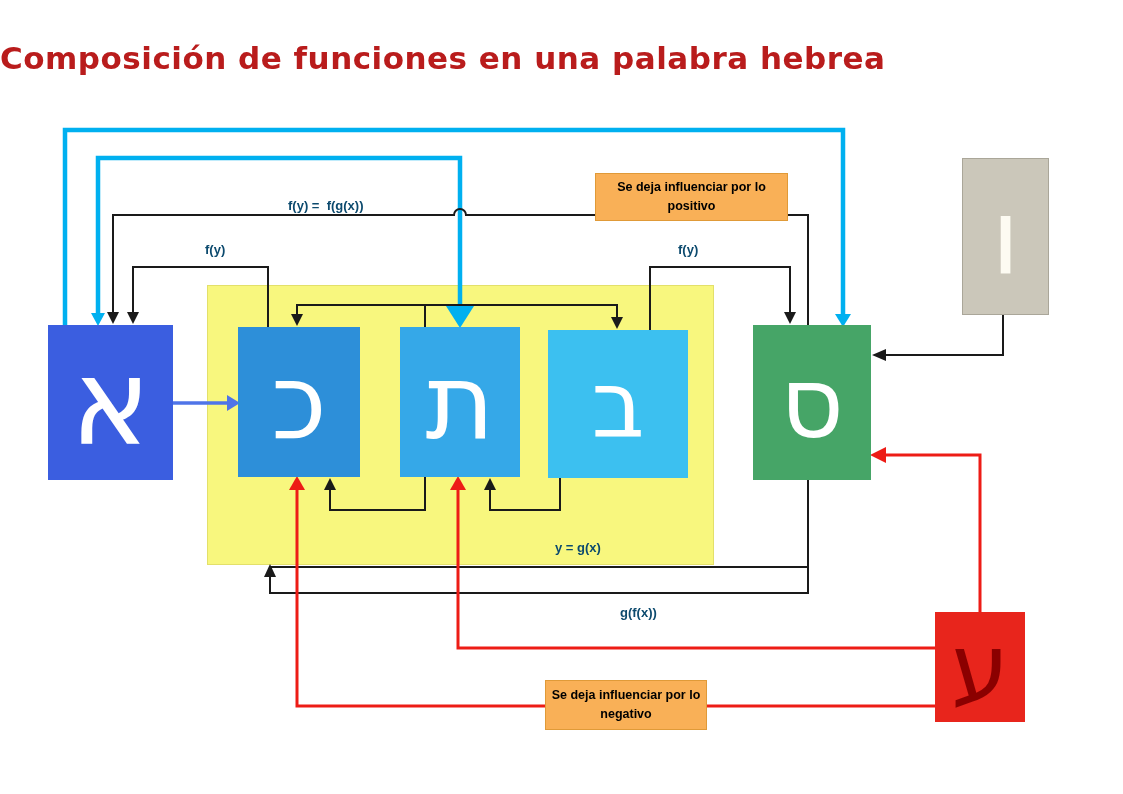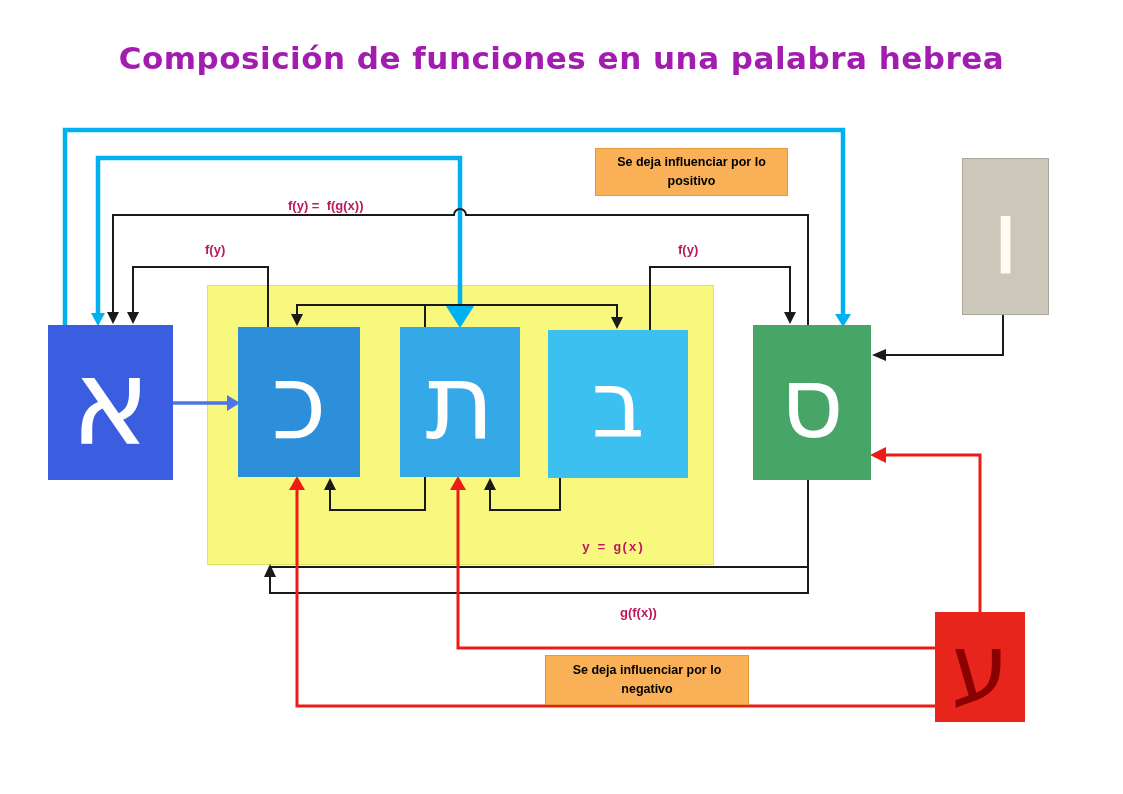--- a/index.html
+++ b/index.html
@@ -1,22 +1,22 @@
 <!DOCTYPE html>
 <html><head>
 <meta charset="utf-8">
 <style>
   html,body{margin:0;padding:0;background:#ffffff;}
   #stage{
     position:relative;width:1123px;height:794px;background:#ffffff;overflow:hidden;
     font-family:"Liberation Sans",sans-serif;
   }
   #title{
-    position:absolute;left:0;top:40px;width:100%;text-align:center;
-    font-size:31px;font-weight:800;letter-spacing:.5px;color:#a21caf;
+    position:absolute;left:0;top:40px;width:100%;text-align:left;
+    font-size:31px;font-weight:800;letter-spacing:.5px;color:#b91c1c;
     font-family:"DejaVu Sans",sans-serif;
   }
   .letterbox{
     position:absolute;display:flex;align-items:center;justify-content:center;
     color:#ffffff;font-family:"DejaVu Sans",sans-serif;z-index:3;
   }
   #box-aleph {left:48px; top:325px;width:125px;height:155px;background:#3b5ee0;font-size:120px;}
   #box-kaf   {left:238px;top:327px;width:122px;height:150px;background:#2d8fd9;font-size:105px;}
   #box-tav   {left:400px;top:327px;width:120px;height:150px;background:#35a8e8;font-size:105px;}
   #box-bet   {left:548px;top:330px;width:140px;height:148px;background:#3cc0f0;font-size:92px;}
@@ -24,32 +24,32 @@
   #box-vav   {left:962px;top:158px;width:85px; height:155px;background:#cbc7ba;font-size:105px;color:#fdfbf2;border:1px solid #aaa699;z-index:2;}
   #box-ayin  {left:935px;top:612px;width:90px; height:110px;background:#e8251c;font-size:92px;color:#8b0000;z-index:2;}
   #yellow-bg{
     position:absolute;left:207px;top:285px;width:505px;height:278px;
     background:#f8f77e;border:1px solid #e3e06a;z-index:1;
   }
   #lines{position:absolute;left:0;top:0;width:1123px;height:794px;z-index:2;}
   .note{
     position:absolute;background:#f9b057;border:1px solid #e09a38;z-index:4;
     display:flex;align-items:center;justify-content:center;text-align:center;
-    font-weight:bold;font-size:12.5px;line-height:1.5;color:#000;padding:2px 1px;box-sizing:border-box;
+    font-weight:bold;font-size:12.5px;line-height:1.5;color:#000;padding:2px 1px;box-sizing:border-box;margin-top:25px;
   }
   #note-positive {left:595px;top:148px;width:193px;height:48px;}
   #note-genealogy{left:890px;top:365px;width:192px;height:50px;}
-  #note-negative {left:545px;top:655px;width:204px;height:50px;}
+  #note-negative {left:545px;top:655px;width:162px;height:50px;}
   .fn-label{
-    position:absolute;font-weight:bold;font-size:13px;color:#be185d;z-index:4;white-space:pre;
+    position:absolute;font-weight:bold;font-size:13px;color:#0c4a6e;z-index:4;white-space:pre;
   }
   #lbl-fgx     {left:288px;top:198px;}
   #lbl-fy-left {left:205px;top:242px;}
   #lbl-fy-right{left:678px;top:242px;}
-  #lbl-ygx     {left:582px;top:540px;font-family:Liberation Mono, monospace;}
+  #lbl-ygx     {left:555px;top:540px;}
   #lbl-gfx     {left:620px;top:605px;}
   .k{stroke:#1a1a1a;stroke-width:2;fill:none;}
   .kf{fill:#1a1a1a;stroke:none;}
   .c{stroke:#00b0f0;stroke-width:4.5;fill:none;}
   .cf{fill:#00b0f0;stroke:none;}
   .r{stroke:#ed1c16;stroke-width:3;fill:none;}
   .rf{fill:#ed1c16;stroke:none;}
   .b{stroke:#4f74e8;stroke-width:3.5;fill:none;}
   .bf{fill:#4f74e8;stroke:none;}
 </style>

